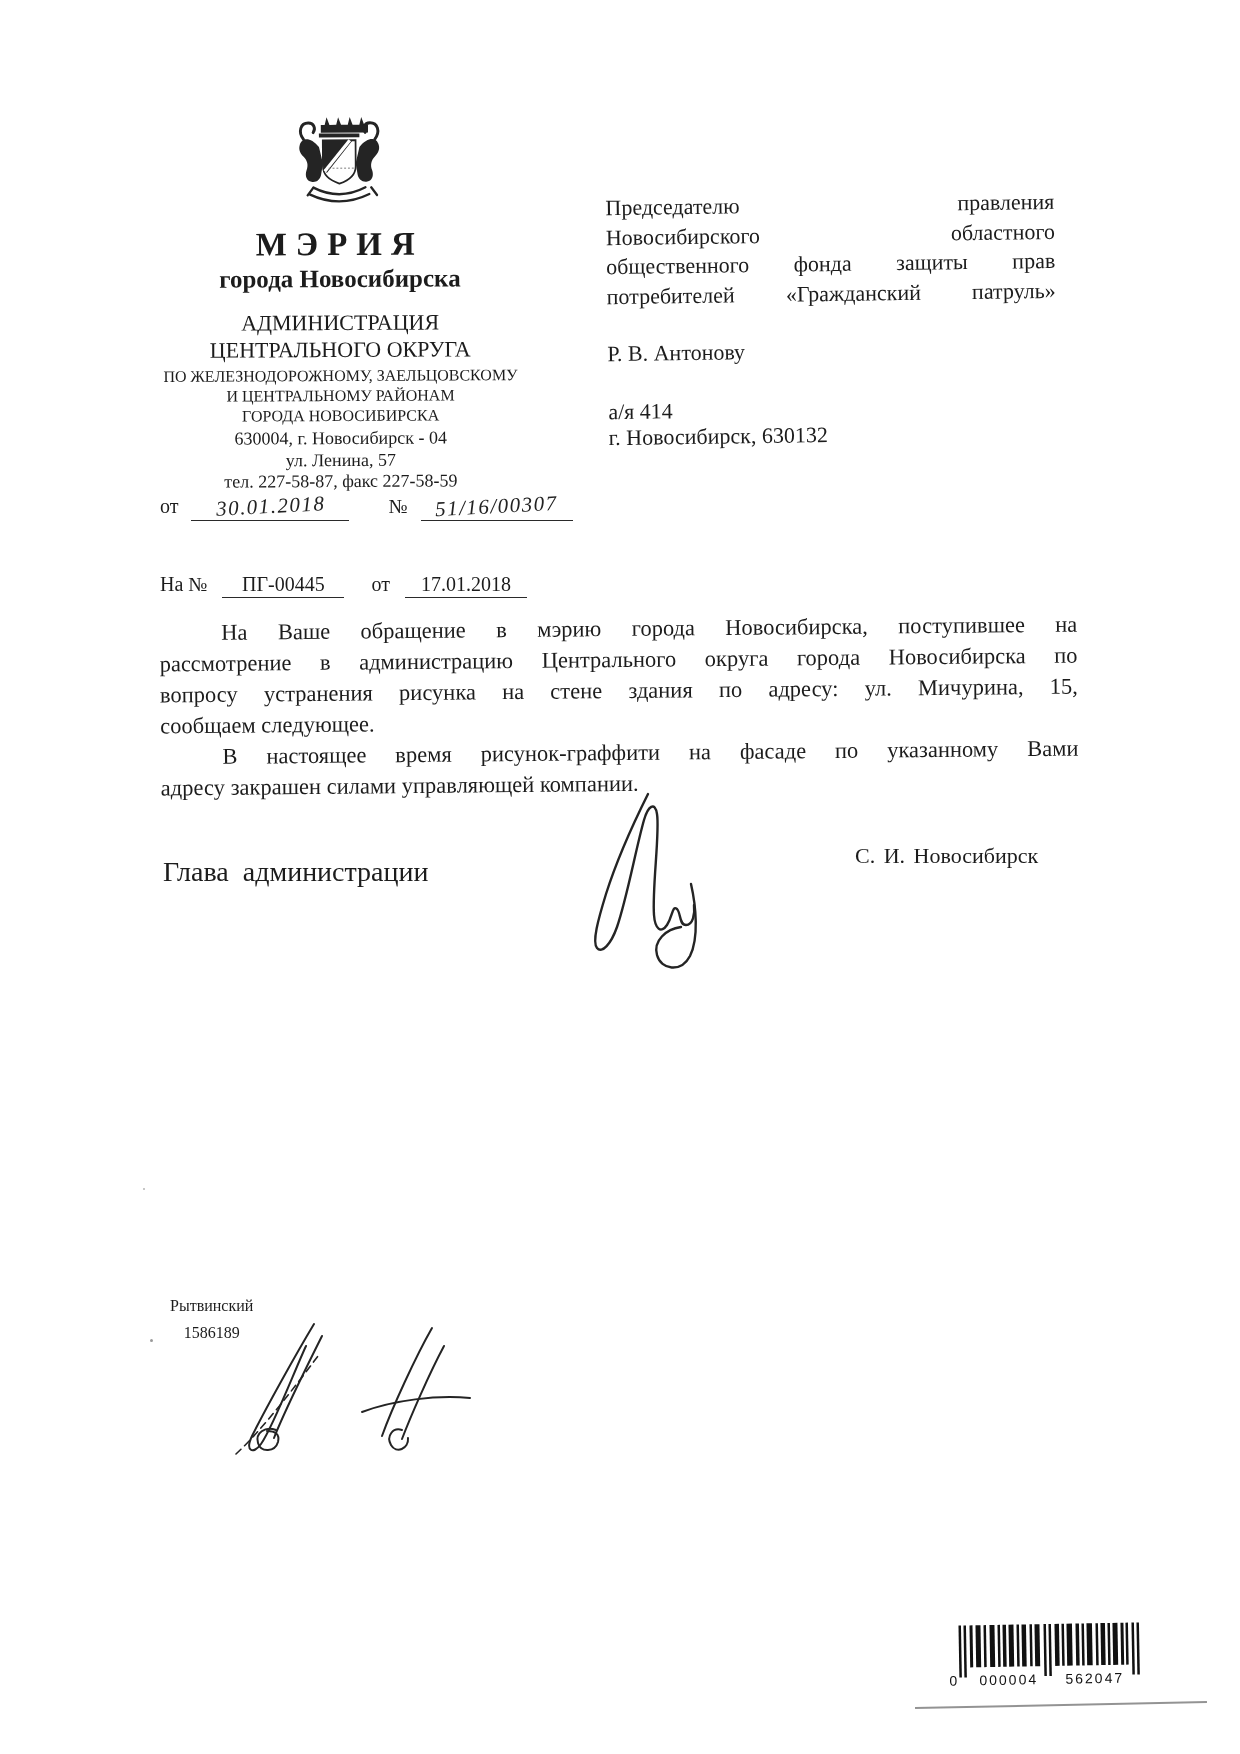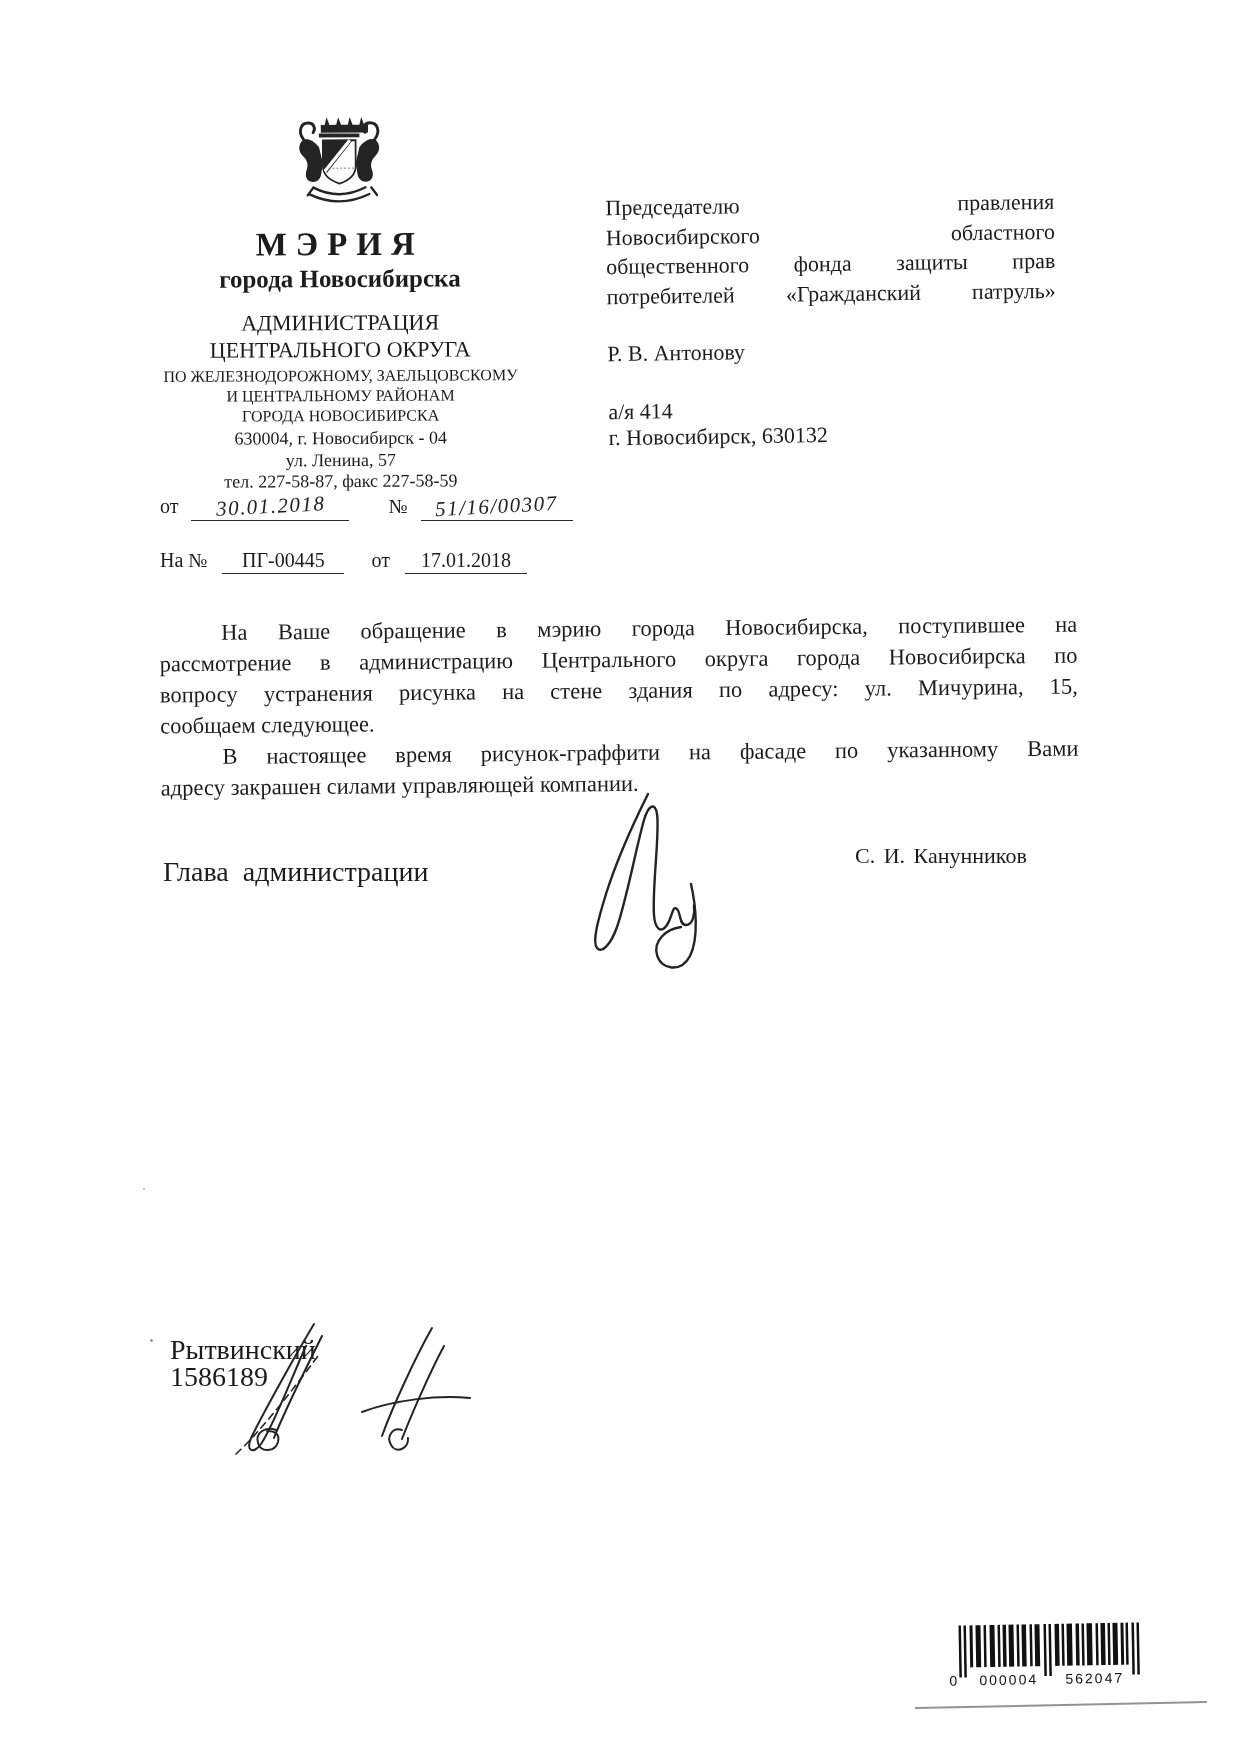--- a/index.html
+++ b/index.html
@@ -29,21 +29,21 @@
   
   .body-text{position:absolute;left:160px;top:613px;width:918px;font-size:22.5px;transform:rotate(-0.55deg);}
   .bline{line-height:31px;text-align:justify;text-align-last:justify;}
   .bline.first{padding-left:62px;}
   .bline.last{text-align:left;text-align-last:left;}
   
   .sig-title{position:absolute;left:163px;top:856px;font-size:28px;word-spacing:7px;}
   .sig-name{position:absolute;left:855px;top:843px;font-size:22px;word-spacing:3px;}
   .sig-main{position:absolute;left:560px;top:788px;width:160px;height:185px;}
   
-  .executor{position:absolute;left:170px;top:1336px;font-size:28px;line-height:27px;}
+  .executor{position:absolute;left:170px;top:1292px;font-size:16px;line-height:27px;text-align:center;}
   .sig-exec{position:absolute;left:222px;top:1312px;width:250px;height:155px;}
   .speck1{position:absolute;left:150px;top:1339px;width:3px;height:3px;background:#9a9a9a;border-radius:50%;}
   .speck2{position:absolute;left:143px;top:1188px;width:2px;height:2px;background:#b5b5b5;border-radius:50%;}
   
   .barcode{position:absolute;left:947px;top:1622px;width:204px;height:66px;transform:rotate(-1deg);}
   .scanline{position:absolute;left:915px;top:1704px;width:292px;height:2px;background:#6f6f6f;transform:rotate(-1.2deg);opacity:.75;}
   svg .ink{stroke:#242424;fill:none;stroke-linecap:round;}
 </style>
 </head>
 <body>
@@ -93,21 +93,21 @@
     <span class="lbl">от</span>
     <span class="uline" style="width:158px;margin-left:8px;"><span class="hw">30.01.2018</span></span>
     <span class="lbl" style="margin-left:34px;">№</span>
     <span class="uline" style="width:152px;margin-left:8px;"><span class="hw">51/16/00307</span></span>
   </div>
 
   <div class="refline" style="top:549px;">
     <span class="lbl">На №</span>
     <span class="uline" style="width:122px;margin-left:10px;">ПГ-00445</span>
     <span class="lbl" style="margin-left:22px;">от</span>
-    <span class="uline" style="width:122px;margin-left:10px;">17.01.2018</span>
+    <span class="uline" style="width:122px;margin-left:10px;margin-top:24px;">17.01.2018</span>
   </div>
 
   <div class="recipient">
     <div class="jline">Председателю правления</div>
     <div class="jline">Новосибирского областного</div>
     <div class="jline">общественного фонда защиты прав</div>
     <div class="jline">потребителей «Гражданский патруль»</div>
     <div class="name">Р. В. Антонову</div>
     <div class="pobox">а/я 414</div>
     <div>г. Новосибирск, 630132</div>
@@ -122,21 +122,21 @@
     <div class="bline last">адресу закрашен силами управляющей компании.</div>
   </div>
 
   <div class="sig-title">Глава администрации</div>
 
   <svg class="sig-main" viewBox="0 0 160 185">
     <path class="ink" stroke-width="2.4" d="M88,6 C80,22 60,62 46,106 C38,132 32,154 37,160 C42,166 51,156 57,139 C67,110 76,60 84,32 C88,18 95,13 97,26 C100,44 92,100 94,127 C95,141 101,146 107,137 C113,128 112,117 117,121 C121,125 119,137 126,137 C133,137 135,126 134,117"></path>
     <path class="ink" stroke-width="2.4" d="M131,96 C136,118 139,150 130,168 C121,185 101,182 97,167 C93,153 106,141 121,139"></path>
   </svg>
 
-  <div class="sig-name">С. И. Канунников</div>
+  <div class="sig-name">С. И. Новосибирск</div>
 
   <div class="executor">
     <div>Рытвинский</div>
     <div>1586189</div>
   </div>
 
   <svg class="sig-exec" viewBox="0 0 250 155">
     <path class="ink" stroke-width="2" d="M92,12 C74,42 44,96 30,124 C23,139 31,143 39,132 C51,115 72,60 84,34"></path>
     <path class="ink" stroke-width="2" d="M100,24 C88,48 62,100 52,126"></path>
     <path class="ink" stroke-width="2" d="M54,118 c-11,-4 -21,3 -18,13 c3,10 17,9 20,-1 c2,-8 -3,-11 -11,-11"></path>

